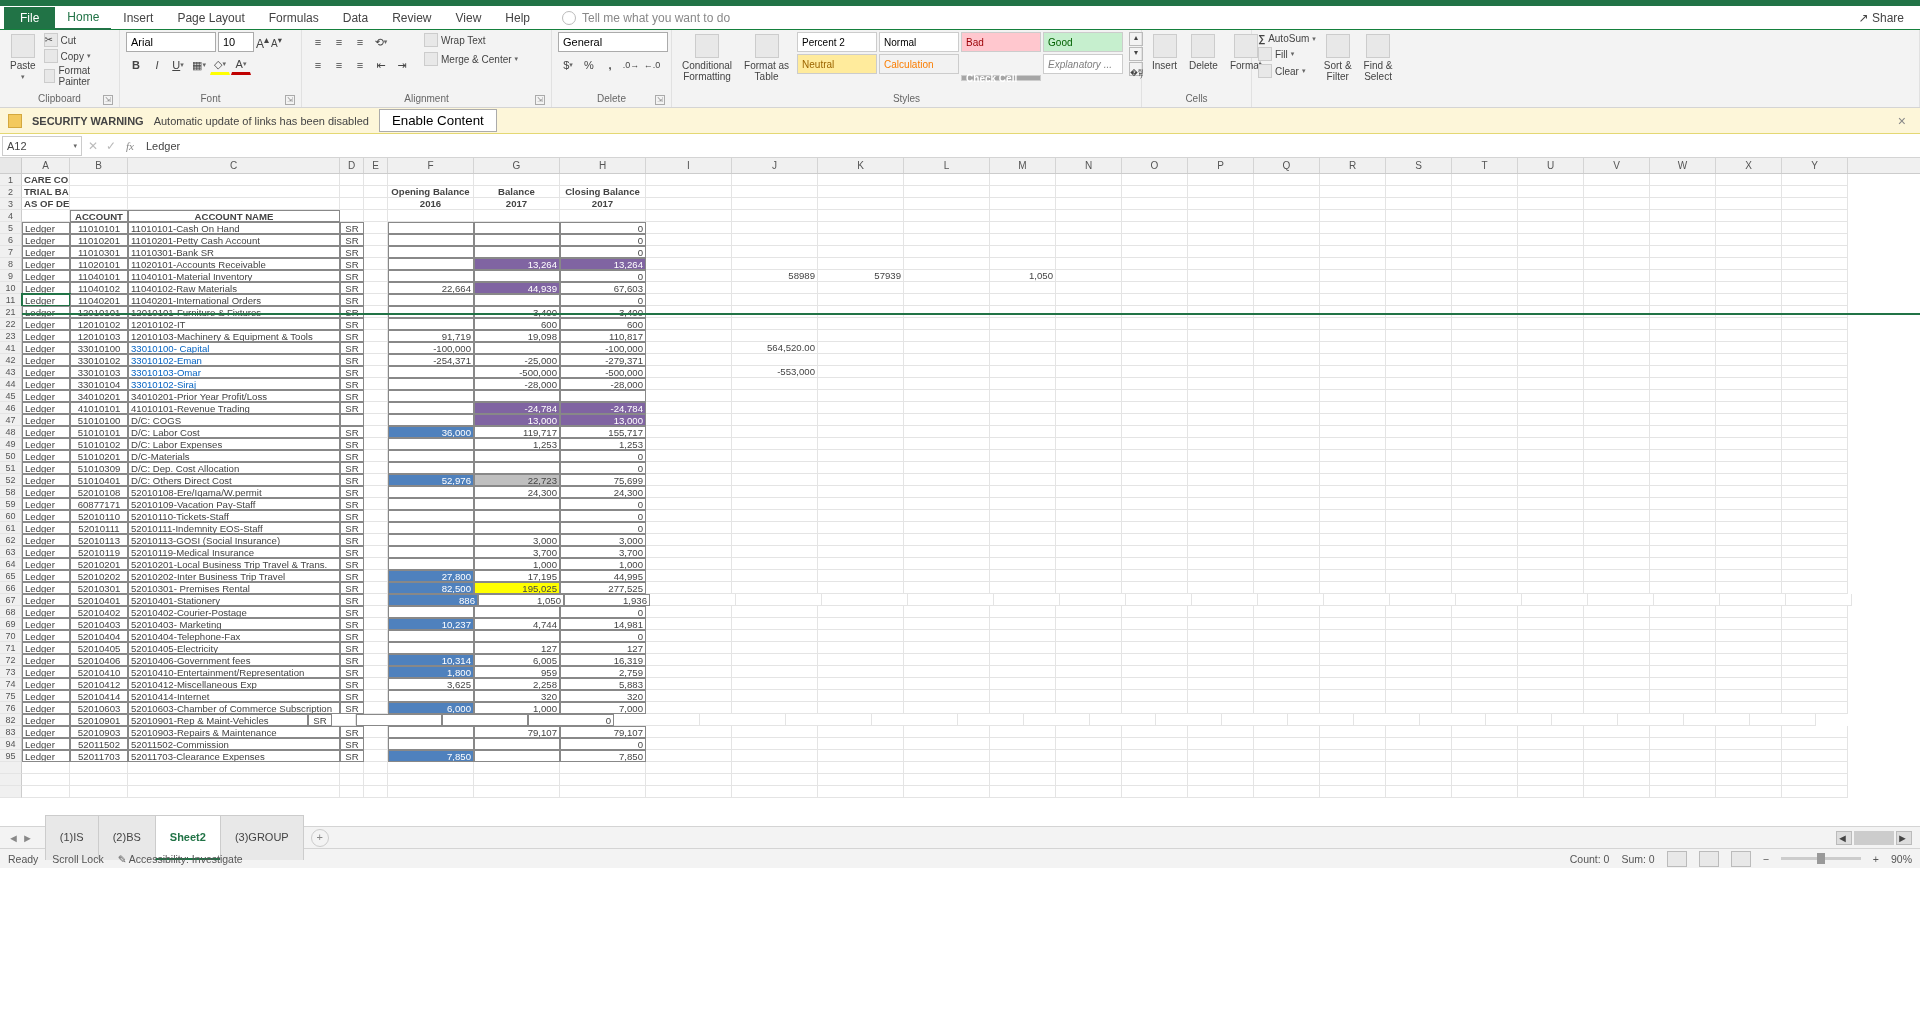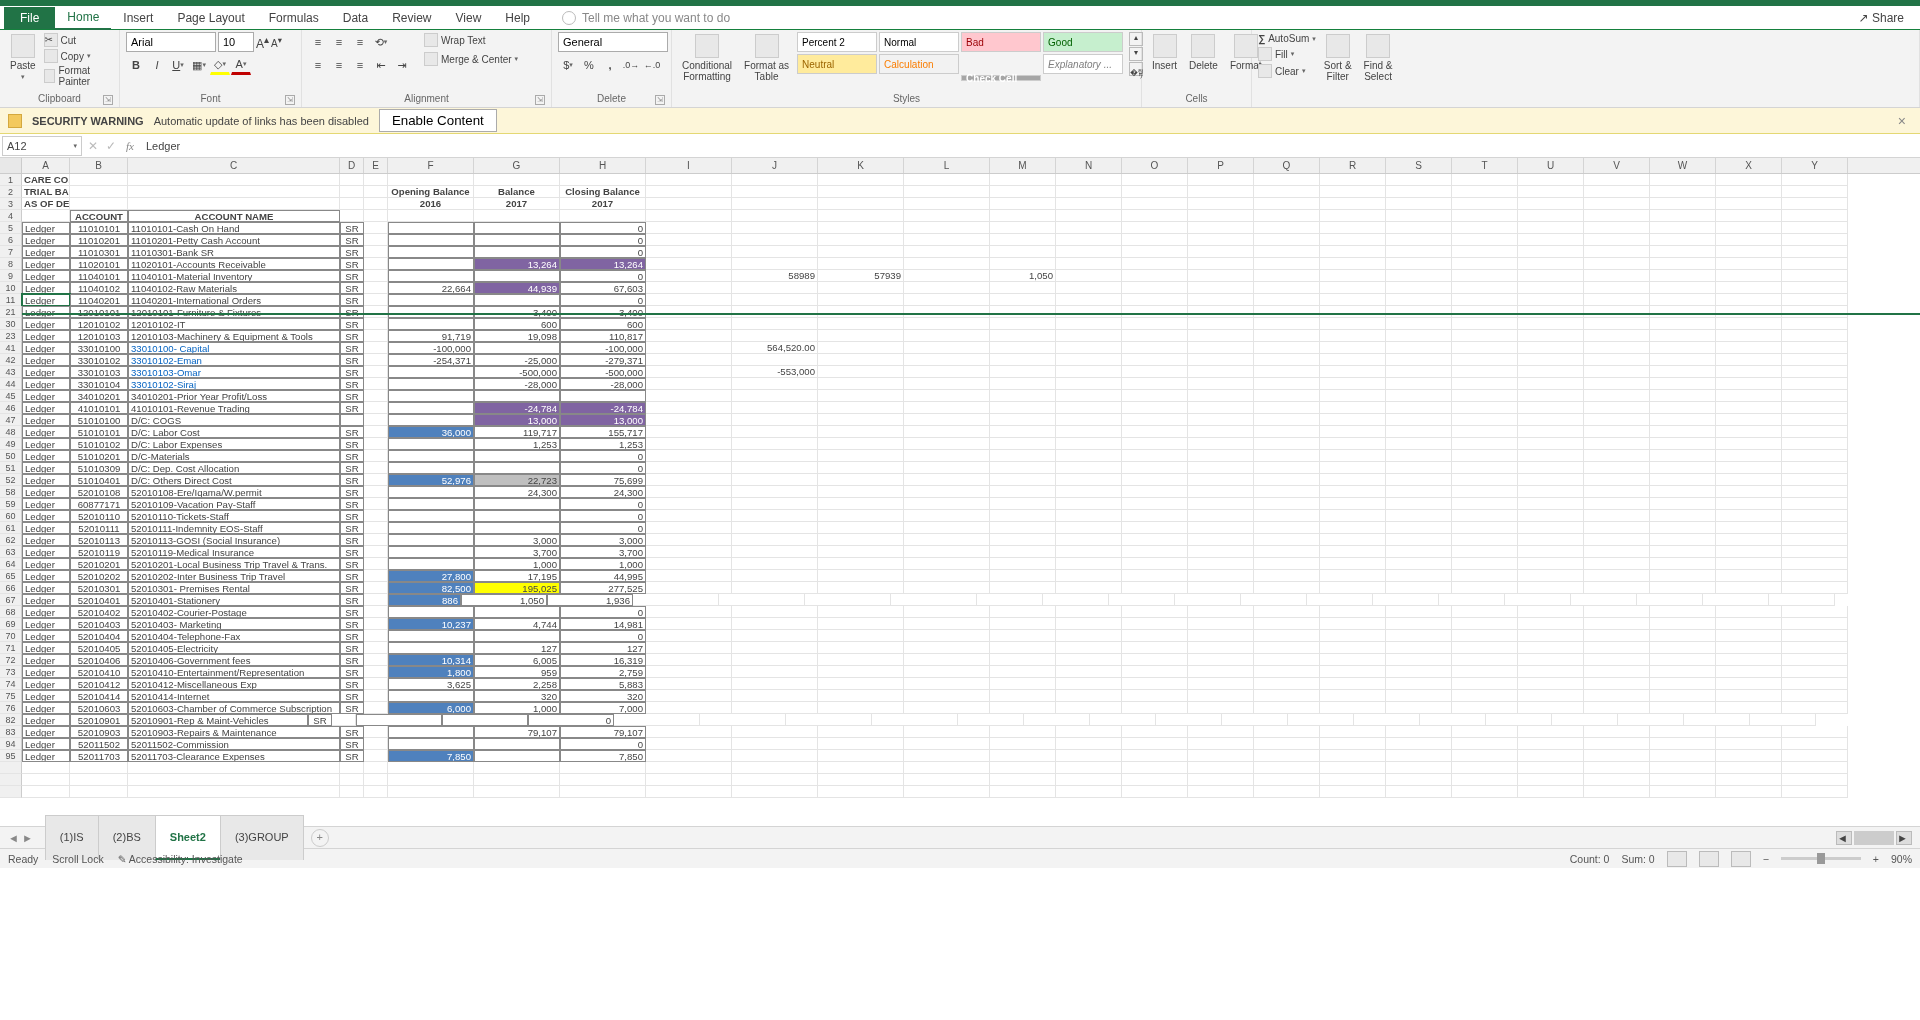--- a/index.html
+++ b/index.html
@@ -655,21 +655,21 @@
         <div class="c" style="width: 66px;"></div>
         <div class="c" style="width: 66px;"></div>
         <div class="c" style="width: 66px;"></div>
         <div class="c" style="width: 66px;"></div>
         <div class="c" style="width: 66px;"></div>
         <div class="c" style="width: 66px;"></div>
         <div class="c" style="width: 66px;"></div>
         <div class="c" style="width: 66px;"></div>
       </div>
       <div class="row">
-        <div class="rh">30</div>
+        <div class="rh">22</div>
         <div class="c bord" style="width: 48px;">Ledger</div>
         <div class="c bord ctr" style="width: 58px;">12010102</div>
         <div class="c bord" style="width: 212px;">12010102-IT</div>
         <div class="c bord ctr" style="width: 24px;">SR</div>
         <div class="c" style="width: 24px;"></div>
         <div class="c bord num " style="width: 86px;"></div>
         <div class="c bord num " style="width: 86px;">600</div>
         <div class="c bord num " style="width: 86px;">600</div>
         <div class="c" style="width: 86px;"></div>
         <div class="c num" style="width: 86px;"></div>
@@ -1305,21 +1305,21 @@
         <div class="c" style="width: 66px;"></div>
         <div class="c" style="width: 66px;"></div>
       </div>
       <div class="row">
         <div class="rh">67</div>
         <div class="c bord" style="width: 48px;">Ledger</div>
         <div class="c bord ctr" style="width: 58px;">52010401</div>
         <div class="c bord" style="width: 212px;">52010401-Stationery</div>
         <div class="c bord ctr" style="width: 24px;">SR</div>
         <div class="c" style="width: 24px;"></div>
-        <div class="c bord num fill-blue" style="width: 73px; padding-left: 21px;">886</div>
+        <div class="c bord num fill-blue" style="width: 90px; padding-left: 21px;">886</div>
         <div class="c bord num " style="width: 86px;">1,050</div>
         <div class="c bord num " style="width: 86px;">1,936</div>
         <div class="c" style="width: 86px;"></div>
         <div class="c num" style="width: 86px;"></div>
         <div class="c num" style="width: 86px;"></div>
         <div class="c" style="width: 86px;"></div>
         <div class="c num" style="width: 66px;"></div>
         <div class="c" style="width: 66px;"></div>
         <div class="c" style="width: 66px;"></div>
         <div class="c" style="width: 66px;"></div>

